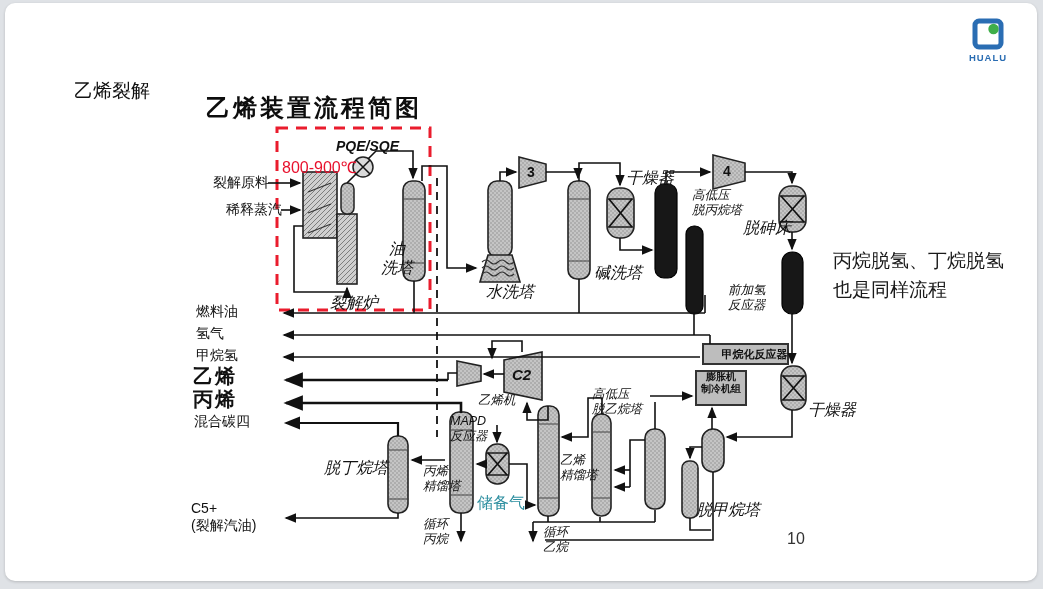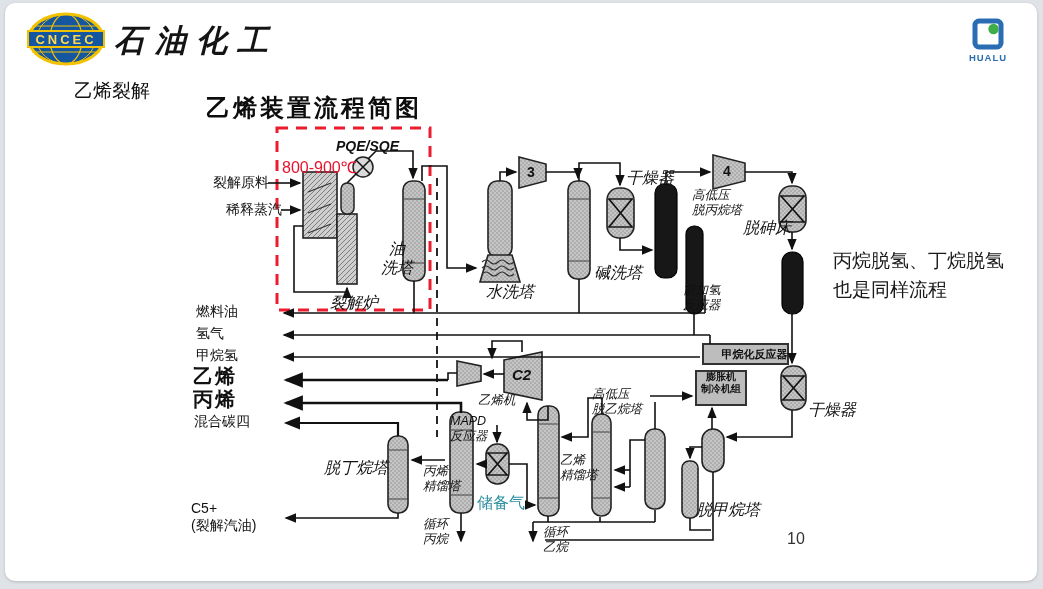--- a/index.html
+++ b/index.html
@@ -28,32 +28,20 @@
   .hualu-en{color:#0e6a93;font-size:12px;font-weight:bold;line-height:1.25;}
   .reserve{font-size:16px;color:#2e8fa0;}
   svg text{font-family:"Liberation Sans",sans-serif;}
 </style>
 </head>
 <body>
 
 <div class="stage">
   <div class="card"></div>
 
-  <div class="cncec-logo">
-    <svg width="80" height="54" viewBox="0 0 80 54">
-      <ellipse cx="40" cy="27" rx="37" ry="25" fill="#1456a0" stroke="#f2c200" stroke-width="3"></ellipse>
-      <ellipse cx="40" cy="27" rx="16" ry="25" fill="none" stroke="#f2c200" stroke-width="1.2"></ellipse>
-      <ellipse cx="40" cy="27" rx="29" ry="25" fill="none" stroke="#f2c200" stroke-width="1"></ellipse>
-      <line x1="6" y1="14" x2="74" y2="14" stroke="#f2c200" stroke-width="1.2"></line>
-      <line x1="6" y1="40" x2="74" y2="40" stroke="#f2c200" stroke-width="1.2"></line>
-      <rect x="2" y="19" width="76" height="16" fill="#1456a0" stroke="#f2c200" stroke-width="2"></rect>
-      <text x="40" y="31.5" text-anchor="middle" font-size="13" font-weight="bold" fill="#ffd94d" letter-spacing="3">CNCEC</text>
-    </svg>
-  </div>
-  <div class="brand-cn">石油化工</div>
   <div class="section-title">乙烯裂解</div>
 
   <div class="hualu">
     <svg width="40" height="50" viewBox="0 0 40 50">
       <rect x="6" y="5" width="26" height="26" rx="4" fill="none" stroke="#2a6db3" stroke-width="5"></rect>
       <circle cx="24.5" cy="13" r="5.2" fill="#3fae49"></circle>
       <text x="19" y="45" text-anchor="middle" font-size="9.5" font-weight="bold" fill="#2a6db3" letter-spacing="1">HUALU</text>
     </svg>
   </div>
 
@@ -260,21 +248,21 @@
   <div class="lbl it" style="left:381px;top:240px;text-align:center;">油
 洗塔</div>
   <div class="lbl it" style="left:486px;top:283px;">水洗塔</div>
   <div class="lbl it" style="left:594px;top:264px;">碱洗塔</div>
   <div class="lbl it" style="left:626px;top:169px;">干燥器</div>
   <div class="lbl comp-num" style="left:527px;top:164px;">3</div>
   <div class="lbl comp-num" style="left:723px;top:163px;">4</div>
   <div class="lbl it sm" style="left:692px;top:188px;">高低压
 脱丙烷塔</div>
   <div class="lbl it" style="left:743px;top:219px;">脱砷床</div>
-  <div class="lbl it sm" style="left:683px;top:283px;">前加氢
+  <div class="lbl it sm" style="left:728px;top:283px;">前加氢
 反应器</div>
   <div class="lbl boxtxt" style="left:703px;top:344px;width:103px;height:20px;">甲烷化反应器</div>
   <div class="lbl boxtxt" style="left:696px;top:371px;width:50px;height:24px;font-size:10px;">膨胀机
 制冷机组</div>
   <div class="lbl it" style="left:808px;top:401px;">干燥器</div>
   <div class="lbl it" style="left:696px;top:501px;">脱甲烷塔</div>
   <div class="lbl it sm" style="left:592px;top:387px;">高低压
 脱乙烷塔</div>
   <div class="lbl it sm" style="left:560px;top:453px;">乙烯
 精馏塔</div>

